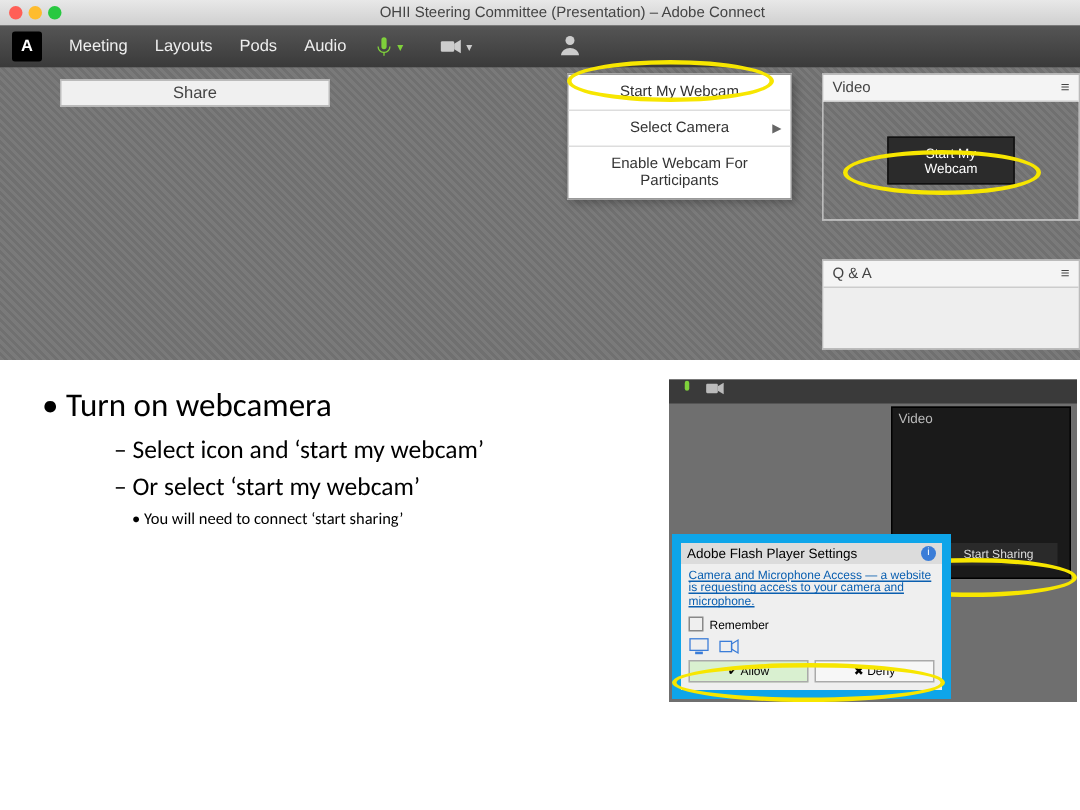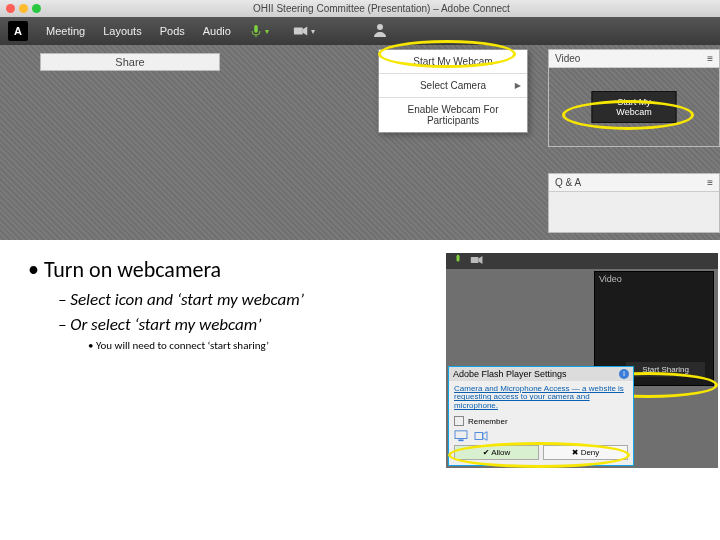--- a/index.html
+++ b/index.html
@@ -35,33 +35,33 @@
   .pod-video { background:#e9e9e9; border:1px solid #bbb; }
   .pod-head { font-size:10px; padding:3px 6px; background:#f4f4f4; border-bottom:1px solid #ccc; color:#444; display:flex; justify-content:space-between; }
   .pod-body { height:78px; background: repeating-linear-gradient(45deg,#7a7a7a,#7a7a7a 2px,#707070 2px,#707070 4px); position:relative; }
   .btn-dark { position:absolute; left:50%; top:50%; transform:translate(-50%,-50%); background:#2b2b2b; color:#fff; font-size:9px; padding:5px 10px; border:1px solid #111; }
   .pod-qa { margin-top:26px; background:#e9e9e9; border:1px solid #bbb; }
   .pod-qa .pod-body2{ height:40px; background:#eee; }
 
   
   .instructions { position:absolute; left:28px; top:256px; width:410px; font-family: Calibri, Arial, sans-serif; color:#000; }
   .b1 { font-size:22px; margin-bottom:6px; }
-  .b2 { font-size:17px; margin-left:30px; margin-top:4px;font-style:italic; }
+  .b2 { font-size:17px; margin-left:48px; margin-top:4px; }
   .b3 { font-size:11px; margin-left:60px; margin-top:4px; }
 
   
   .lr { position:absolute; right:2px; top:253px; width:272px; height:215px; background:#6f6f6f; }
   .lr .bar { height:16px; background:#3a3a3a; display:flex; align-items:center; padding:0 6px; gap:6px; }
   .lr .bar .mic2 { color:#7fd13b; }
   .lr-right { position:absolute; right:4px; top:18px; width:120px; }
   .lr-video { background:#1a1a1a; border:1px solid #000; height:115px; position:relative; }
   .lr-video .hdr { font-size:9px; color:#bbb; padding:2px 4px; }
   .lr-start { position:absolute; right:8px; bottom:8px; font-size:8px; background:#2a2a2a; color:#ddd; padding:3px 16px; }
 
-  .flash-dialog { position:absolute; left:2px; bottom:2px; width:186px; background:#efefef; border:1px solid #0ea5e9; }
+  .flash-dialog { position:absolute; left:2px; bottom:2px; width:186px; background:#efefef; border:6px solid #0ea5e9; }
   .flash-dialog .fh { font-size:9px; background:#dcdcdc; padding:2px 4px; display:flex; justify-content:space-between; align-items:center; }
   .flash-dialog .ft { font-size:8px; color:#0a5fb0; padding:4px 5px 2px; line-height:1.1;text-decoration:underline; }
   .flash-dialog .fi { padding:3px 5px 4px; display:flex; gap:4px; align-items:center; }
   .flash-dialog .cb { width:10px;height:10px;border:1px solid #888;display:inline-block; }
   .flash-dialog .fb { display:flex; gap:4px; padding:0 5px 5px; position:relative; }
   .flash-dialog .fbtn { flex:1; font-size:8px; background:#f7f7f7; border:1px solid #aaa; text-align:center; padding:2px 0; }
   .flash-dialog .dev { display:flex; gap:6px; padding:0 5px 3px; }
   .flash-dialog .dev svg{width:14px;height:12px;}
 </style>
 </head>

